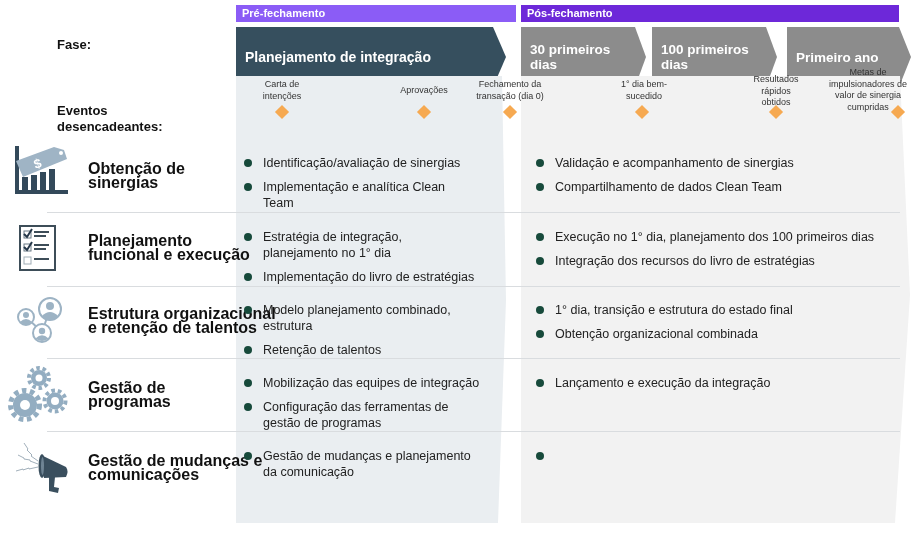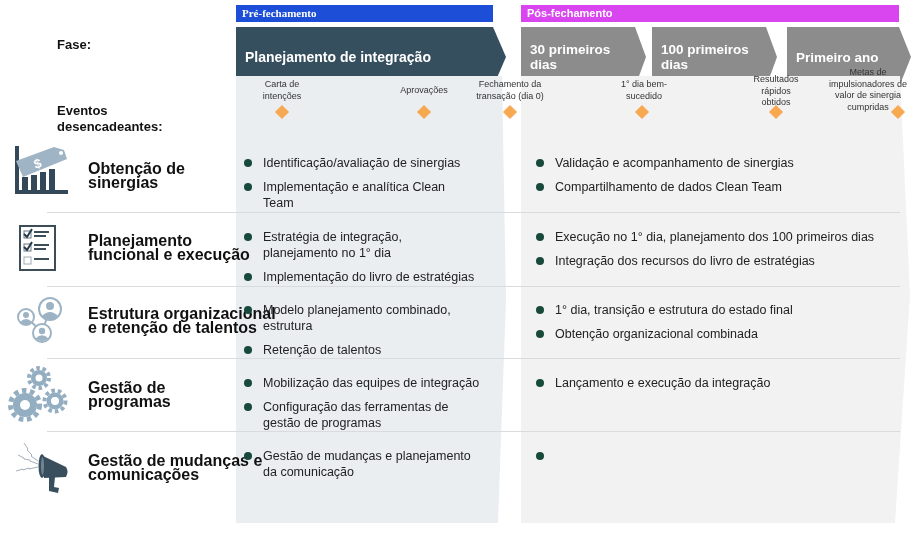--- a/index.html
+++ b/index.html
@@ -4,22 +4,22 @@
 <style>
   html, body { margin: 0; padding: 0; background: #ffffff; }
   body { width: 918px; height: 536px; position: relative; overflow: hidden;
          font-family: "Liberation Sans", sans-serif; color: #1e1e1e; }
   .pl { white-space: pre-line; }
 
   .side-label { position: absolute; left: 57px; font-weight: bold; font-size: 13px; line-height: 16px; color: #111; }
 
   .stage-bar { position: absolute; top: 5px; height: 17px; color: #fff; font-size: 11px; font-weight: bold;
                line-height: 17px; padding-left: 6px; box-sizing: border-box; }
-  .stage-pre { left: 236px; width: 257px; background: #1d4ed8; font-family: Liberation Serif, serif; }
-  .stage-post { left: 521px; width: 378px; background: #d946ef; }
+  .stage-pre { left: 236px; width: 280px; background: #8b5cf6; }
+  .stage-post { left: 521px; width: 378px; background: #6d28d9; }
 
   .phase { position: absolute; top: 27px; height: 60px; color: #fff; font-weight: bold;
            display: flex; align-items: center; box-sizing: border-box; }
   .phase span { white-space: pre-line; }
   .ph0 { left: 236px; width: 270px; background: #364f5e; padding-left: 9px; font-size: 14px;
          clip-path: polygon(0 0, 257px 0, 270px 50%, 257px 100%, 0 100%); }
   .ph1 { left: 521px; width: 125px; background: #8c8c8c; padding-left: 9px; font-size: 13.5px; line-height: 15px;
          clip-path: polygon(0 0, 114px 0, 125px 50%, 114px 100%, 0 100%); }
   .ph2 { left: 652px; width: 125px; background: #8c8c8c; padding-left: 9px; font-size: 13.5px; line-height: 15px;
          clip-path: polygon(0 0, 114px 0, 125px 50%, 114px 100%, 0 100%); }

